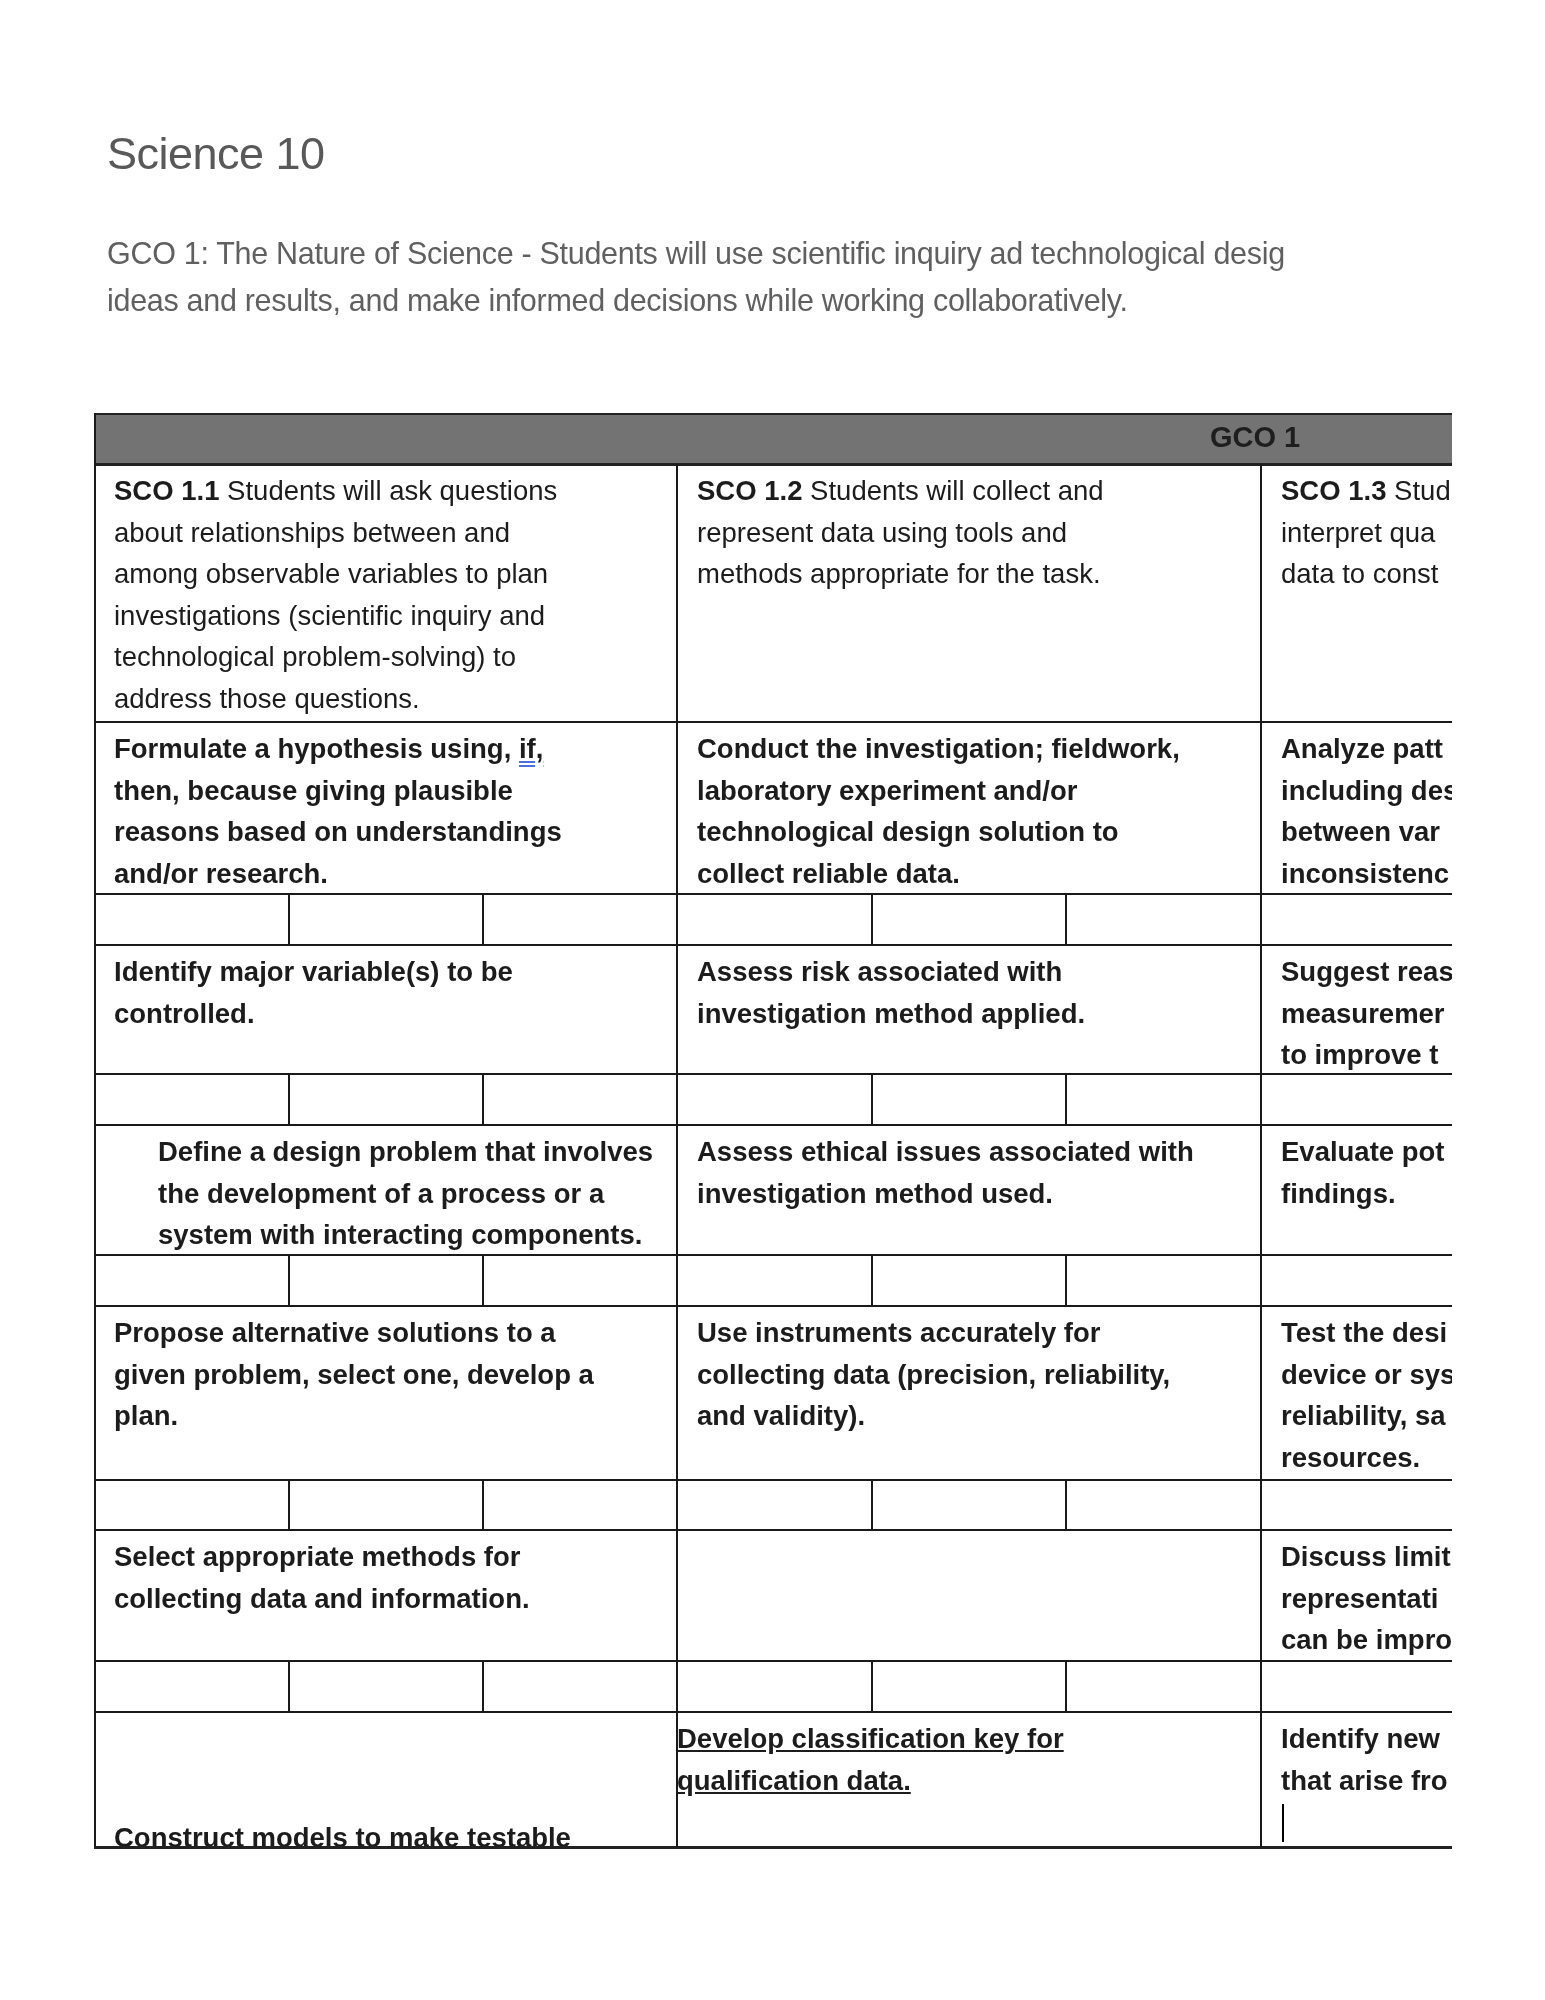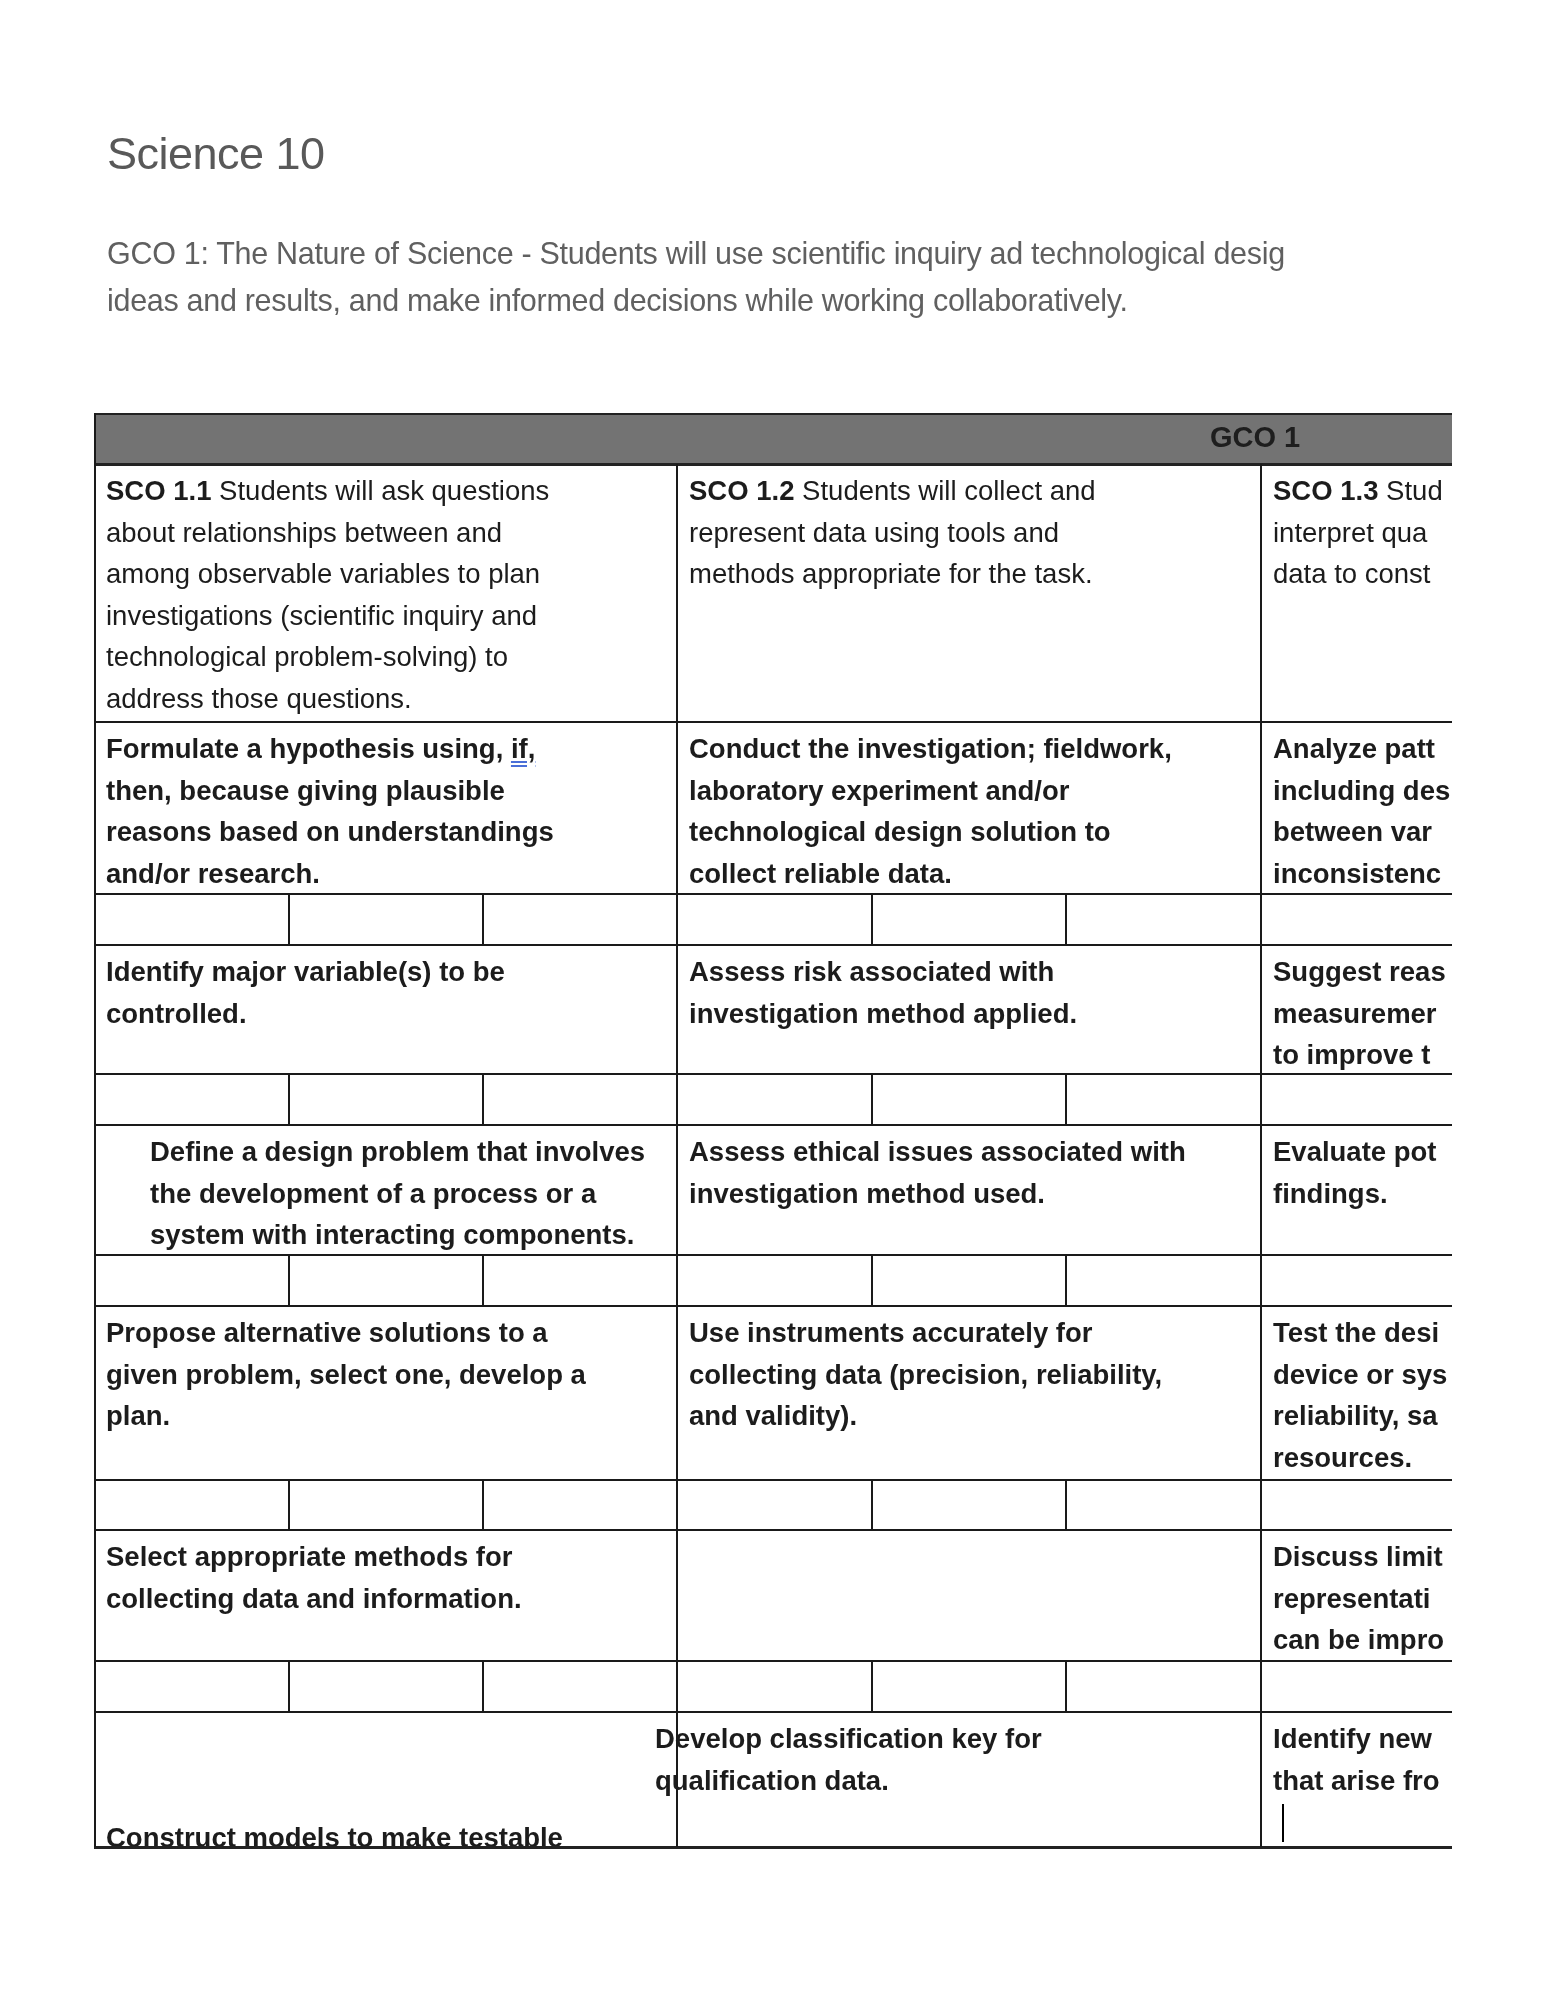--- a/index.html
+++ b/index.html
@@ -84,21 +84,21 @@
     top: 8px;
     font-size: 29px;
     font-weight: bold;
     color: #1e1e1e;
     white-space: nowrap;
   }
 
   .cell {
     position: absolute;
     box-sizing: border-box;
-    padding: 6px 16px 0 12px;
+    padding: 6px 16px 0 20px;
     font-size: 27.5px;
     line-height: 41.5px;
     color: #1c1c1c;
     white-space: nowrap;
   }
   .cell .ln { display: block; }
   .cell.bold { font-weight: bold; border-radius: 15px; }
   .sco-cell { font-weight: normal; }
   .sco-cell .code { font-weight: bold; }
   .spell {
@@ -283,21 +283,21 @@
       <div class="rating-cell" style="left: 972px; top: 1248px; width: 194.5px; height: 51px;"></div>
       <div class="vline" style="left: 971px; top: 1248px; height: 51px;"></div>
       <div class="rating-cell" style="left: 1167px; top: 1248px; width: 194.5px; height: 51px;"></div>
       <div class="rating-cell" style="left: 1361.5px; top: 1248px; width: 194.5px; height: 51px;"></div>
       <div class="vline" style="left: 1360.5px; top: 1248px; height: 51px;"></div>
       <div class="cell bold" style="left: 0px; top: 1350px; width: 583px; height: 135px; margin-top: 48px;">
         <span class="ln"><span>Construct models to make testable</span></span>
         <span class="ln"><span>predictions based on scientific</span></span>
         <span class="ln"><span>evidence.</span></span>
       </div>
-      <div class="cell bold" style="left: 549px; top: 1299px; width: 584px; height: 135px;">
+      <div class="cell bold" style="left: 563px; top: 1299px; width: 584px; height: 135px; text-decoration: underline;">
         <span class="ln"><span>Develop classification key for</span></span>
         <span class="ln"><span>qualification data.</span></span>
       </div>
       <div class="cell bold" style="left: 1167px; top: 1299px; width: 583px; height: 135px;">
         <span class="ln"><span>Identify new</span></span>
         <span class="ln"><span>that arise fro</span></span>
       </div>
       <div class="hline thick" style="top: -1px;"></div>
       <div class="hline thick" style="top: 50px;"></div>
       <div class="hline" style="top: 308px;"></div>

